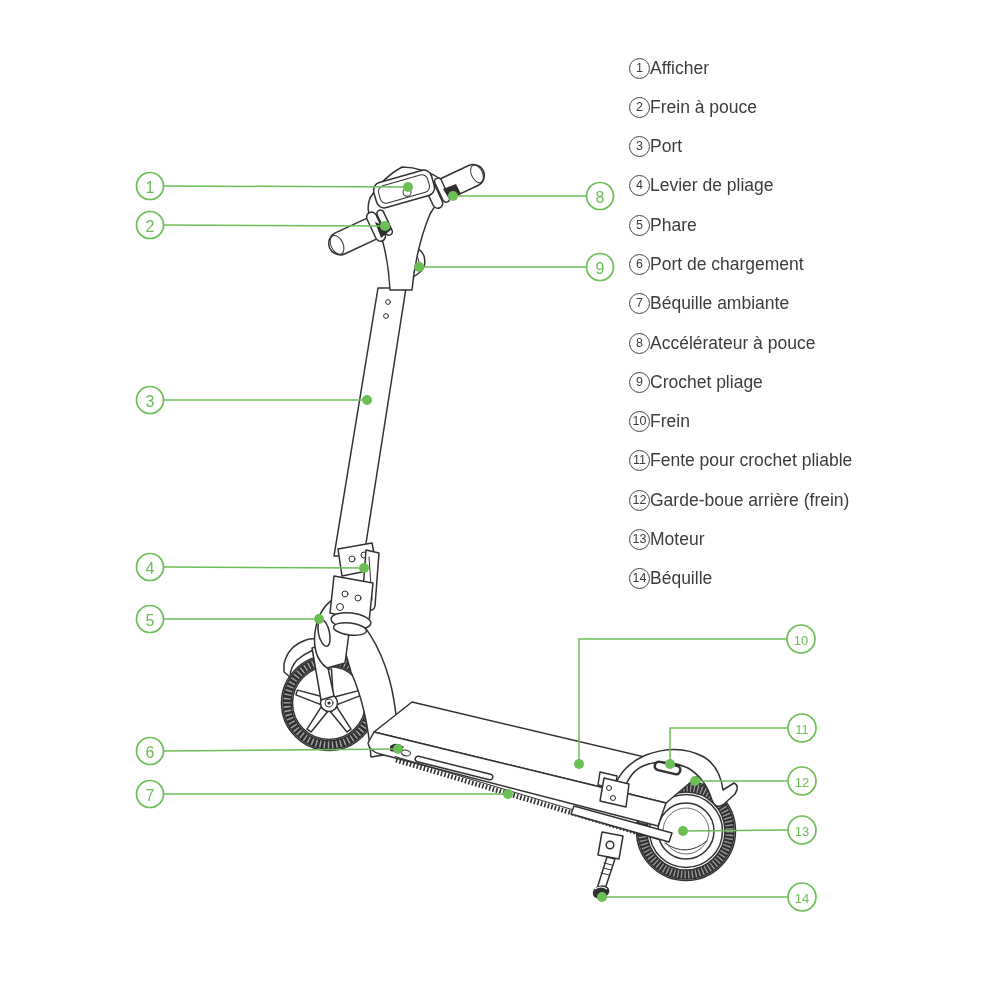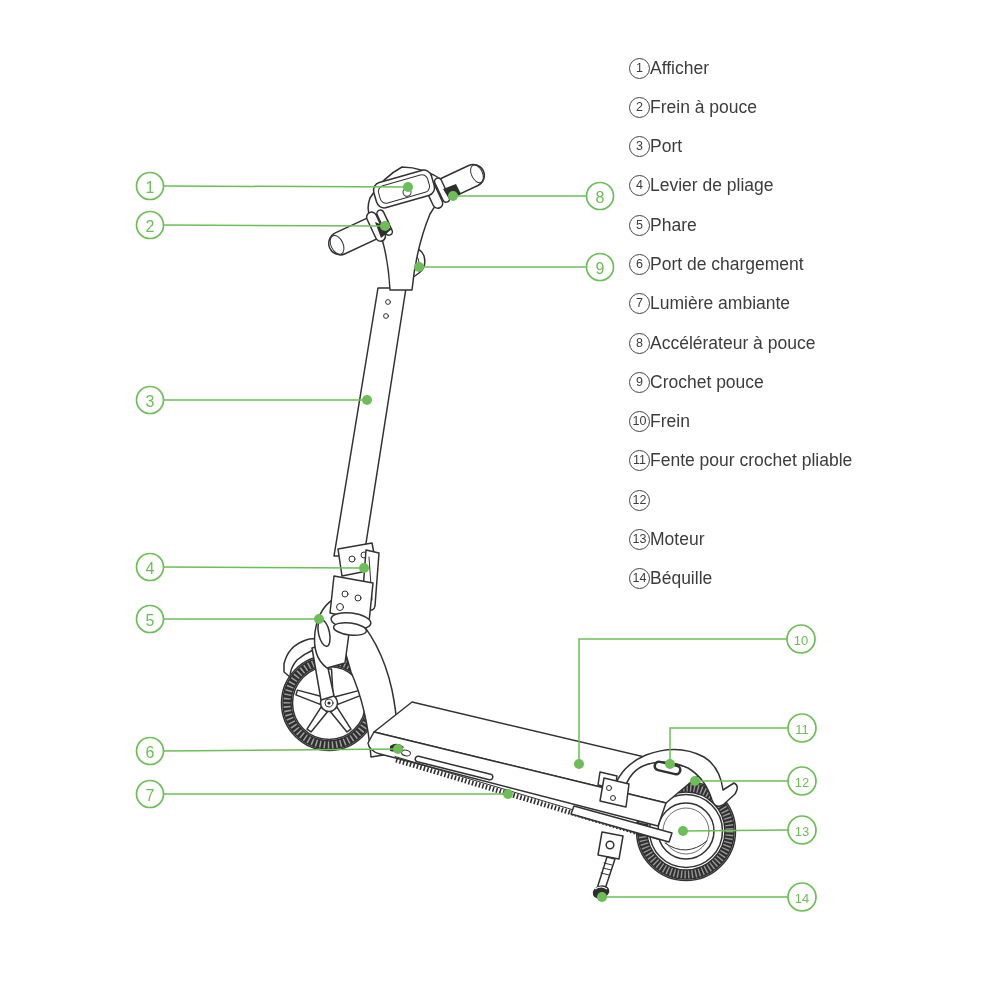--- a/index.html
+++ b/index.html
@@ -272,40 +272,41 @@
     <div class="legend-row">
       <span class="legend-num">5</span>
       <span class="legend-label">Phare</span>
     </div>
     <div class="legend-row">
       <span class="legend-num">6</span>
       <span class="legend-label">Port de chargement</span>
     </div>
     <div class="legend-row">
       <span class="legend-num">7</span>
-      <span class="legend-label">Lumière ambiante</span>
+      <span class="legend-label">Béquille ambiante</span>
     </div>
     <div class="legend-row">
       <span class="legend-num">8</span>
       <span class="legend-label">Accélérateur à pouce</span>
     </div>
     <div class="legend-row">
       <span class="legend-num">9</span>
-      <span class="legend-label">Crochet pouce</span>
+      <span class="legend-label">Crochet pliage</span>
     </div>
     <div class="legend-row">
       <span class="legend-num">10</span>
       <span class="legend-label">Frein</span>
     </div>
     <div class="legend-row">
       <span class="legend-num">11</span>
       <span class="legend-label">Fente pour crochet pliable</span>
     </div>
     <div class="legend-row">
       <span class="legend-num">12</span>
+      <span class="legend-label">Garde-boue arrière (frein)</span>
     </div>
     <div class="legend-row">
       <span class="legend-num">13</span>
       <span class="legend-label">Moteur</span>
     </div>
     <div class="legend-row">
       <span class="legend-num">14</span>
       <span class="legend-label">Béquille</span>
     </div>
   </div>

